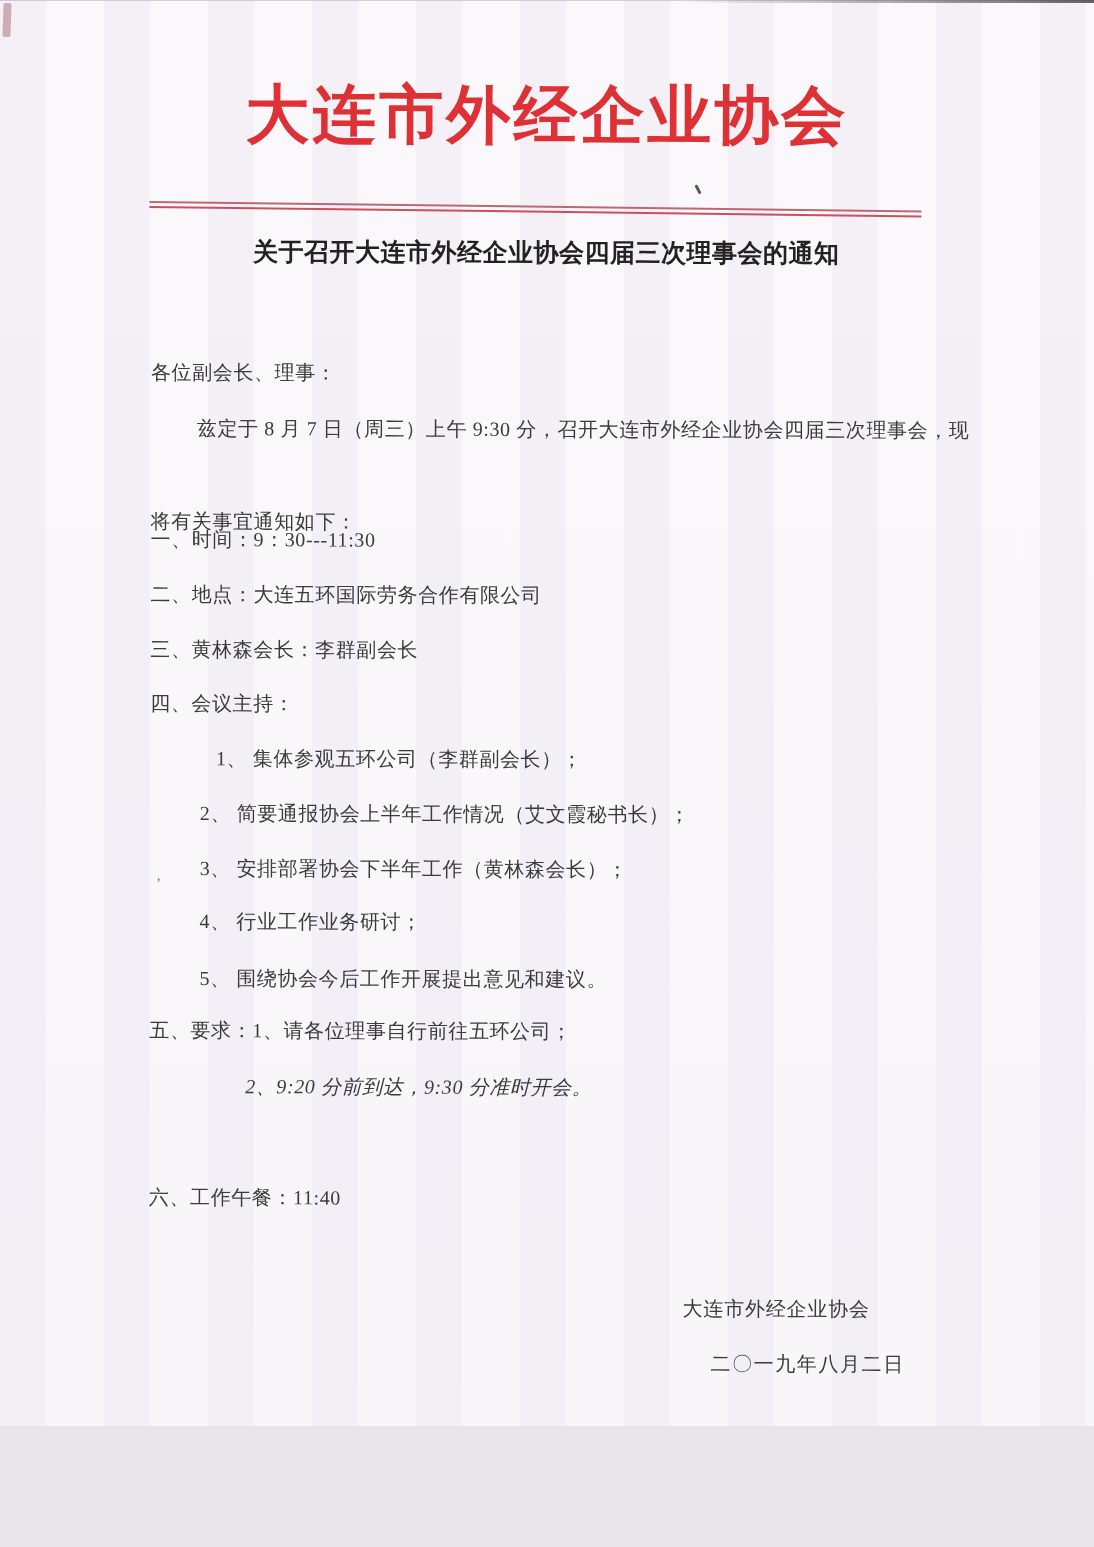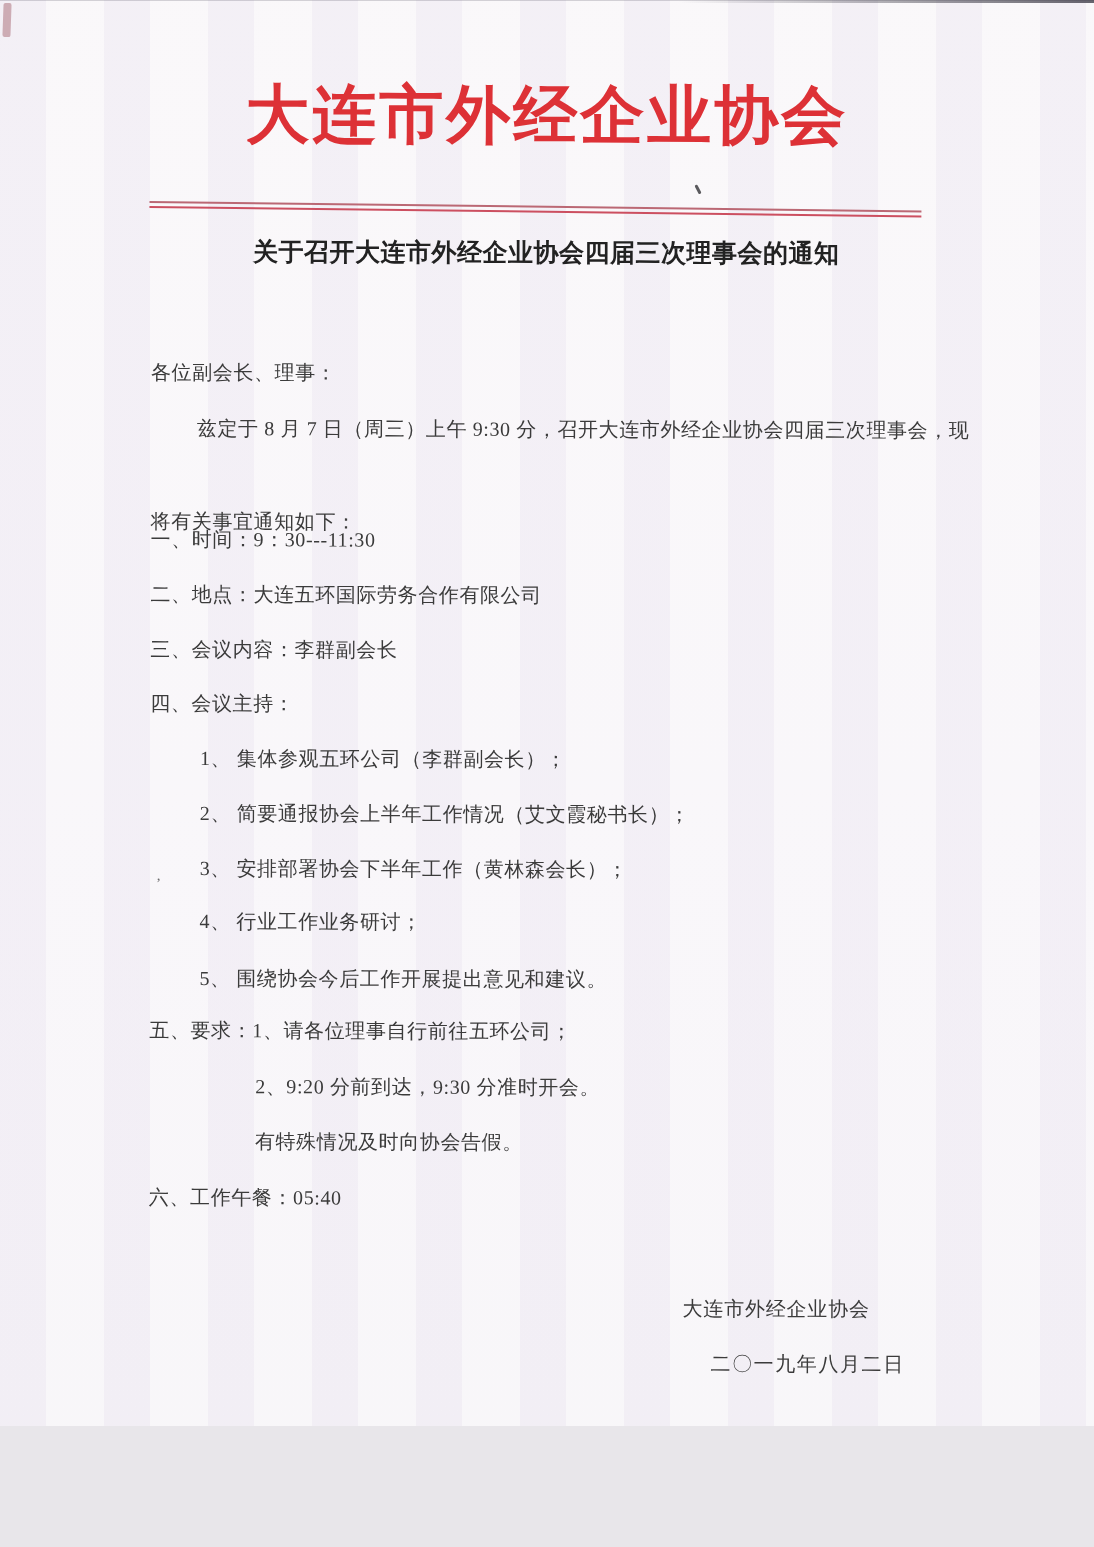--- a/index.html
+++ b/index.html
@@ -67,29 +67,29 @@
   }
   
   .line {
     position: absolute;
     font-size: 20px; line-height: 26px; letter-spacing: 0.6px;
     white-space: pre; color: #3b3b3b;
   }
   .ml  { left: 152px; }   
   .in1 { left: 198px; }   
   .in2 { left: 202px; }   
-  .in3 { left: 258px; }   
+  .in3 { left: 248px; font-style: italic; }   
   .t-salutation { top: 360px; }
   .t-intro1 { top: 416px; }
   .t-intro2 { top: 472px; margin-top: 37px; }
   .t-time  { top: 527px; }
   .t-place { top: 582px; }
   .t-host  { top: 637px; }
   .t-agenda { top: 691px; }
-  .t-a1 { top: 746px; }
+  .t-a1 { top: 746px; margin-left: 16px; }
   .t-a2 { top: 801px; }
   .t-a3 { top: 856px; }
   .t-a4 { top: 909px; }
   .t-a5 { top: 966px; }
   .t-r1 { top: 1018px; }
   .t-r2 { top: 1074px; }
   .t-r3 { top: 1129px; }
   .t-lunch { top: 1185px; }
   .t-phone { top: 1240px; }
   .sig-org  { top: 1295px; left: 686px; letter-spacing: 0.8px; }
@@ -112,33 +112,32 @@
 
     <h2 class="doc-title">关于召开大连市外经企业协会四届三次理事会的通知</h2>
 
     <div class="line ml t-salutation">各位副会长、理事：</div>
 
     <div class="line in1 t-intro1">兹定于 8 月 7 日（周三）上午 9:30 分，召开大连市外经企业协会四届三次理事会，现</div>
     <div class="line ml t-intro2">将有关事宜通知如下：</div>
 
     <div class="line ml t-time">一、时间：9：30---11:30</div>
     <div class="line ml t-place">二、地点：大连五环国际劳务合作有限公司</div>
-    <div class="line ml t-host">三、会议内容：李群副会长</div>
+    <div class="line ml t-host">三、黄林森会长：李群副会长</div>
     <div class="line ml t-agenda">四、会议主持：</div>
 
     <div class="line in2 t-a1">1、 集体参观五环公司（李群副会长）；</div>
     <div class="line in2 t-a2">2、 简要通报协会上半年工作情况（艾文霞秘书长）；</div>
     <div class="speck-comma">,</div>
     <div class="line in2 t-a3">3、 安排部署协会下半年工作（黄林森会长）；</div>
     <div class="line in2 t-a4">4、 行业工作业务研讨；</div>
     <div class="line in2 t-a5">5、 围绕协会今后工作开展提出意见和建议。</div>
 
     <div class="line ml t-r1">五、要求：1、请各位理事自行前往五环公司；</div>
     <div class="line in3 t-r2">2、9:20 分前到达，9:30 分准时开会。</div>
-    <div class="line in3 t-r3">有特殊情况及时向协会告假。</div>
 
-    <div class="line ml t-lunch">六、工作午餐：05:40</div>
+    <div class="line ml t-lunch">六、工作午餐：11:40</div>
 
     <div class="line sig-org">大连市外经企业协会</div>
     <div class="line sig-date">二〇一九年八月二日</div>
 
   </div>
 </div>
 
 </body></html>

